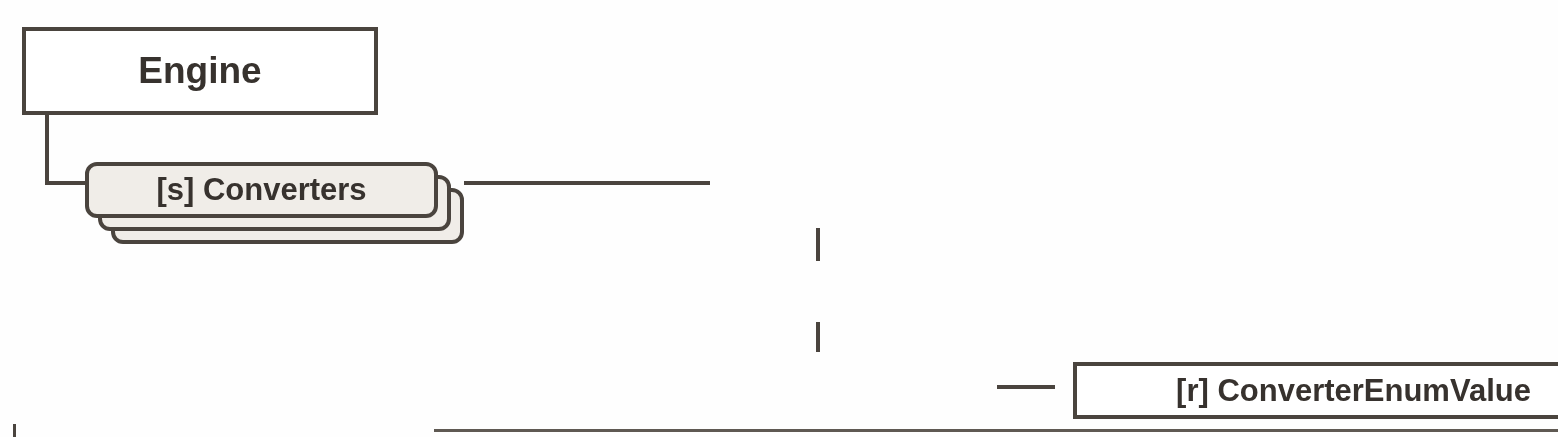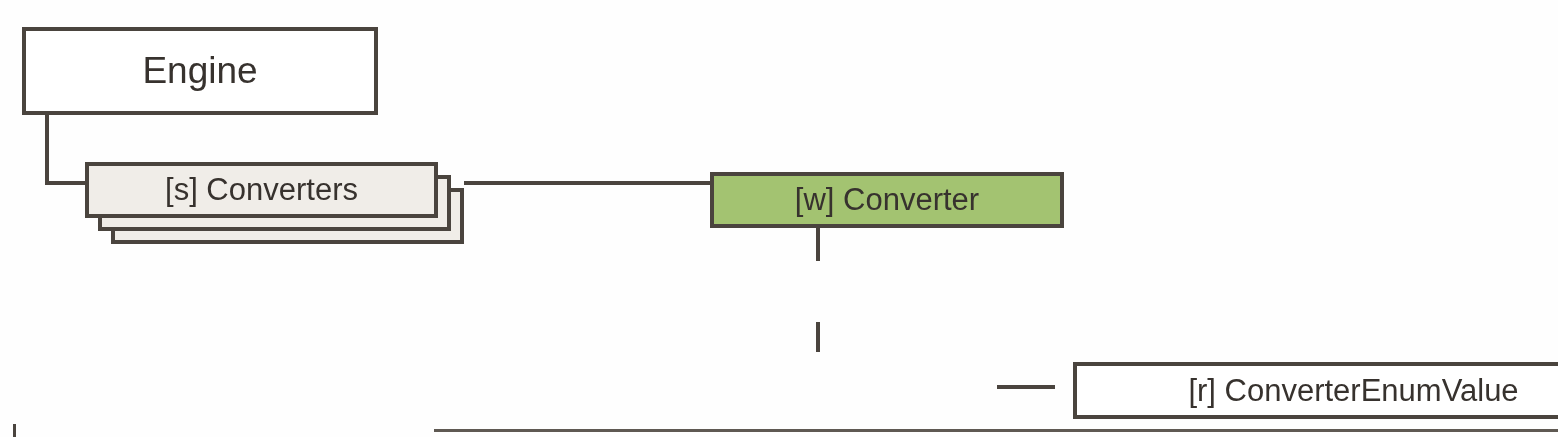--- a/index.html
+++ b/index.html
@@ -13,42 +13,42 @@
     position: relative;
     width: 1558px; height: 437px;
     background: var(--background, #fefefe);
   }
   .node {
     position: absolute;
     box-sizing: border-box;
     border: 4px solid var(--border, #4a443e);
     display: flex; align-items: center; justify-content: center;
     color: var(--text, #37322e);
-    font-weight: normal;
+    font-weight: bold;
     font-size: 31px;
     white-space: nowrap;
     z-index: 3;
     text-align: right;
   }
   .stack-wrap { position: absolute; z-index: 2; }
   .stack-wrap .node { position: absolute; left: 0; top: 0; }
   .stack-layer {
     position: absolute;
     box-sizing: border-box;
     border: 4px solid var(--border, #4a443e);
     z-index: 1;
   }
   .connector { position: absolute; background: var(--connector, #4a443e); z-index: 1; }
 
   
   .n-engine   { left: 22px;  top: 27px;  width: 356px; height: 88px;
                 background: var(--fill-white, #ffffff); font-size: 37px; }
   .w-converters { left: 85px; top: 162px; width: 379px; height: 82px; }
   .w-converters .node, .w-converters .stack-layer { width: 353px; height: 56px;
-                background: var(--fill-gray, #f0ede8); }
+                background: var(--fill-gray, #f0ede8); border-radius: 12px; }
   .w-converters .l2 { left: 13px; top: 13px; }
   .w-converters .l3 { left: 26px; top: 26px; }
   .n-converter { left: 710px; top: 172px; width: 354px; height: 56px;
                 background: var(--fill-selected-green, #a3c371); }
   .n-convprop { left: 707px; top: 261px; width: 462px; height: 61px;
                 background: var(--fill-gray, #f0ede8); }
   .w-enumvalues { left: 466px; top: 352px; width: 531px; height: 78px; }
   .w-enumvalues .node, .w-enumvalues .stack-layer { width: 507px; height: 54px;
                 background: var(--fill-light, #fbfaf7); }
   .w-enumvalues .l2 { left: 12px; top: 12px; }
@@ -84,19 +84,18 @@
   <div class="edge-tick"></div>
 
   <div class="node n-engine">Engine</div>
 
   <div class="stack-wrap w-converters">
     <div class="stack-layer l3"></div>
     <div class="stack-layer l2"></div>
     <div class="node">[s] Converters</div>
   </div>
 
-  <div class="node n-converter">[w] Converter</div>
 
 
 
   <div class="node n-enumvalue">[r] ConverterEnumValue</div>
 
 </div>
 
 </body></html>

